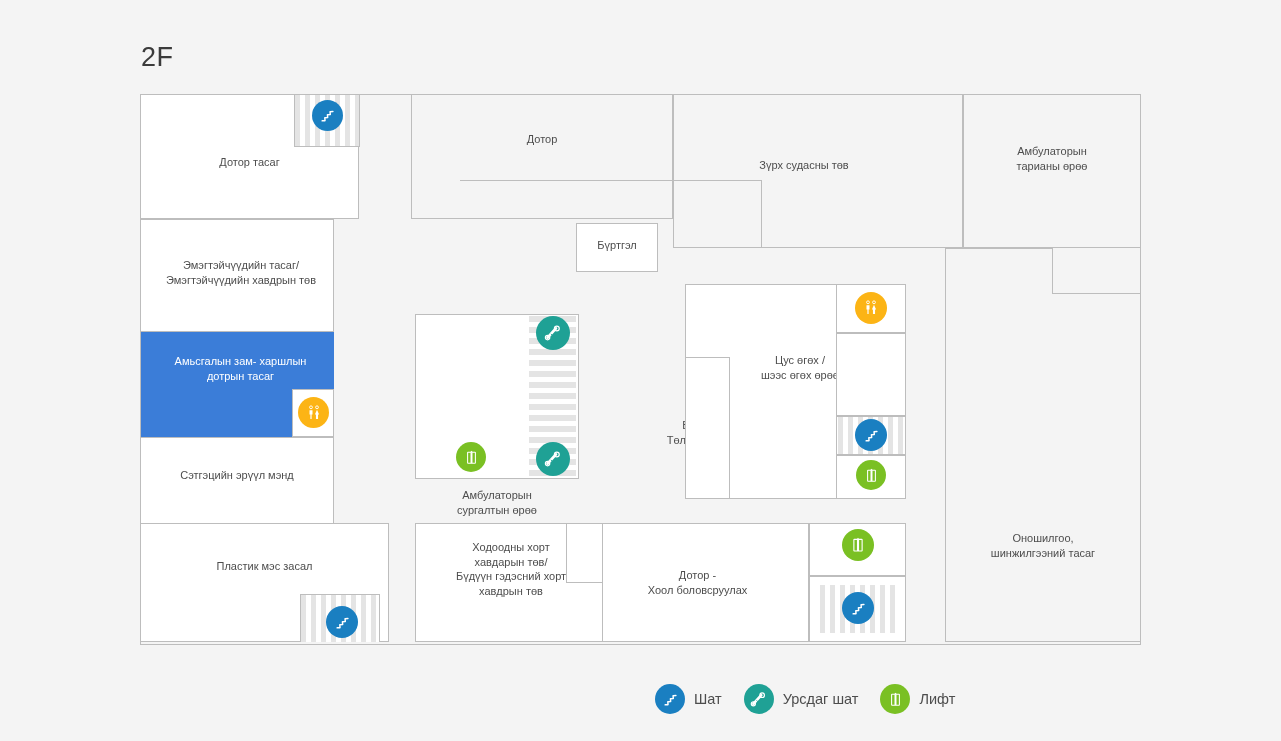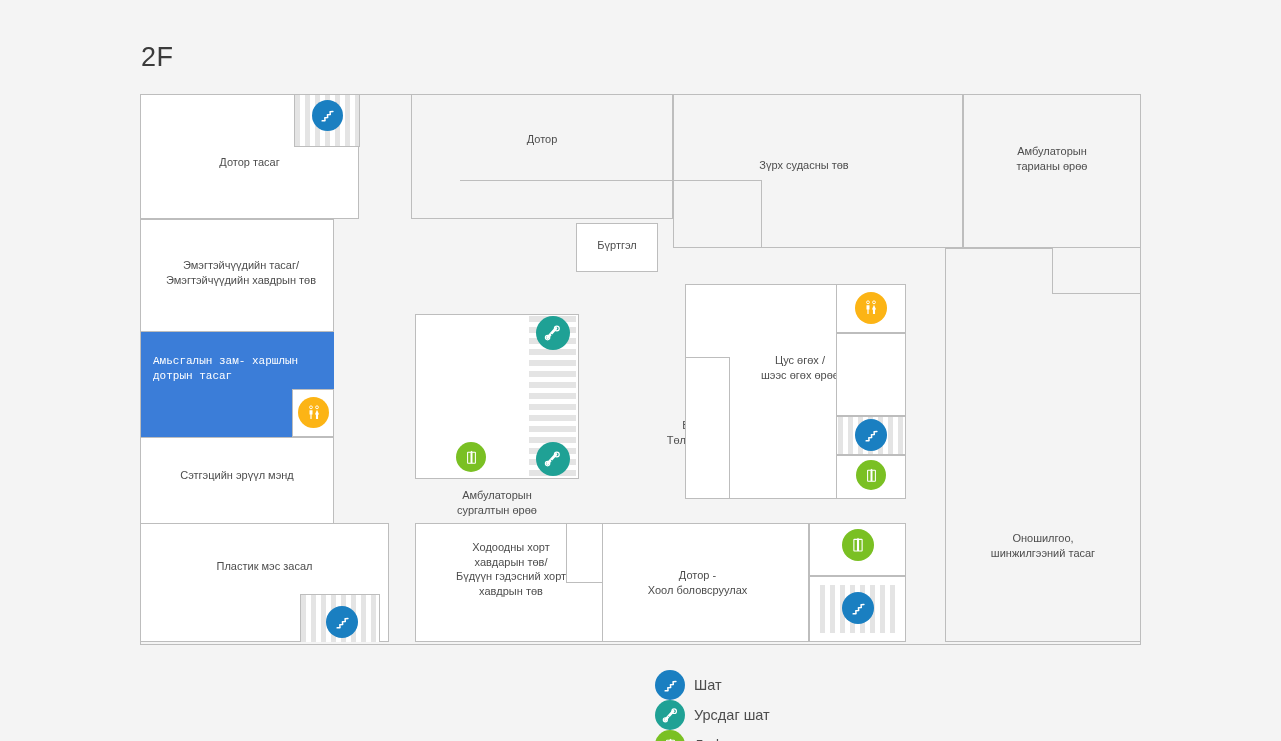--- a/index.html
+++ b/index.html
@@ -50,22 +50,21 @@
     line-height: 1.32;
     white-space: pre-line;
     pointer-events: none;
   }
   .room.highlight {
     background: #3b7dd8;
     border-color: #3b7dd8;
   }
   .label-on-highlight {
     color: #ffffff;
-    text-align: left;
-    font-family: Liberation Mono, monospace;
+    text-align: center;
   }
 
   
   .hatch-v {
     position: absolute;
     background-image: repeating-linear-gradient(
       to right,
       #e4e4e4 0px, #e4e4e4 5px,
       #ffffff 5px, #ffffff 10px);
   }
@@ -90,23 +89,22 @@
   .ic-escalator { background: #1fa195; }
   .ic-lift      { background: #7ac023; }
   .ic-restroom  { background: #fcb415; }
 
   
   #legend {
     position: absolute;
     left: 655px; top: 670px;
     height: 44px;
     display: flex;
-    align-items: flex-start;
+    align-items: flex-end;
     gap: 0px;
-    flex-direction: column;
   }
   .legend-item {
     display: flex;
     align-items: center;
     margin-right: 22px;
   }
   .legend-swatch {
     width: 30px; height: 30px;
     border-radius: 50%;
     display: flex; align-items: center; justify-content: center;

